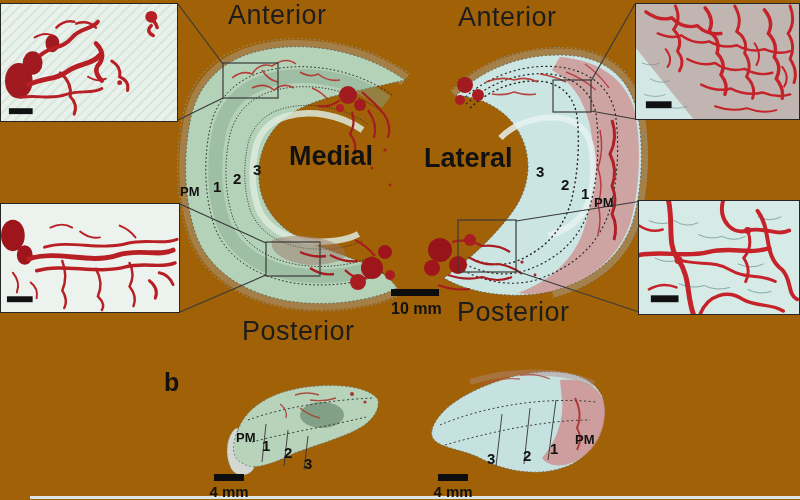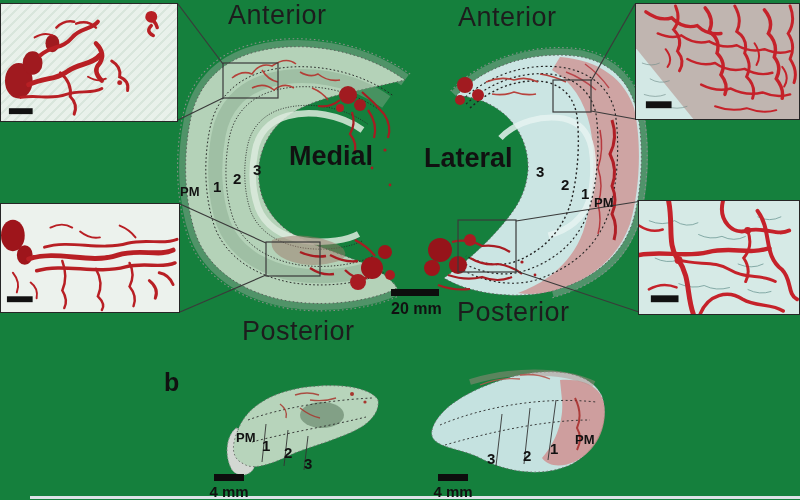--- a/index.html
+++ b/index.html
@@ -1,16 +1,16 @@
 <!DOCTYPE html>
 <html><head>
 <meta charset="utf-8">
 <style>
   html,body{margin:0;padding:0;background:#fff;}
-  #canvas{position:relative;width:800px;height:500px;background:#15803d;overflow:hidden;
+  #canvas{position:relative;width:800px;height:500px;background:#a16207;overflow:hidden;
           font-family:"Liberation Sans",sans-serif;color:#1a1a1a;}
   #mainsvg{position:absolute;left:0;top:0;z-index:1;}
   .inset{position:absolute;z-index:2;border:1.5px solid #262626;box-sizing:border-box;overflow:hidden;}
   .inset svg{display:block;width:100%;height:100%;}
   .lbl{position:absolute;z-index:3;white-space:nowrap;line-height:1;}
   .orient{font-size:27px;font-weight:400;letter-spacing:0.5px;color:#1d1d1d;}
   .sidelbl{font-size:27px;font-weight:700;color:#111;}
   .zone{font-size:15px;font-weight:700;color:#111;}
   .zone-pm{font-size:13px;font-weight:700;color:#111;}
   .scalelbl{font-size:16px;font-weight:700;color:#111;}
@@ -305,21 +305,21 @@
 <div class="lbl zone" style="left:213px;top:179px;">1</div>
 <div class="lbl zone" style="left:233px;top:171px;">2</div>
 <div class="lbl zone" style="left:253px;top:162px;">3</div>
 
 <div class="lbl zone" style="left:536px;top:164px;">3</div>
 <div class="lbl zone" style="left:561px;top:177px;">2</div>
 <div class="lbl zone" style="left:581px;top:186px;">1</div>
 <div class="lbl zone-pm" style="left:594px;top:196px;">PM</div>
 
 <div class="scalebar" style="left:391px;top:289px;width:48px;height:7px;"></div>
-<div class="lbl scalelbl" style="left:391px;top:301px;width:48px;text-align:center;">20 mm</div>
+<div class="lbl scalelbl" style="left:391px;top:301px;width:48px;text-align:center;">10 mm</div>
 
 <div class="lbl panelb" style="left:164px;top:370px;">b</div>
 
 <div class="lbl zone-pm" style="left:236px;top:431px;">PM</div>
 <div class="lbl zone" style="left:262px;top:438px;">1</div>
 <div class="lbl zone" style="left:284px;top:445px;">2</div>
 <div class="lbl zone" style="left:304px;top:456px;">3</div>
 
 <div class="lbl zone" style="left:487px;top:451px;">3</div>
 <div class="lbl zone" style="left:523px;top:448px;">2</div>

